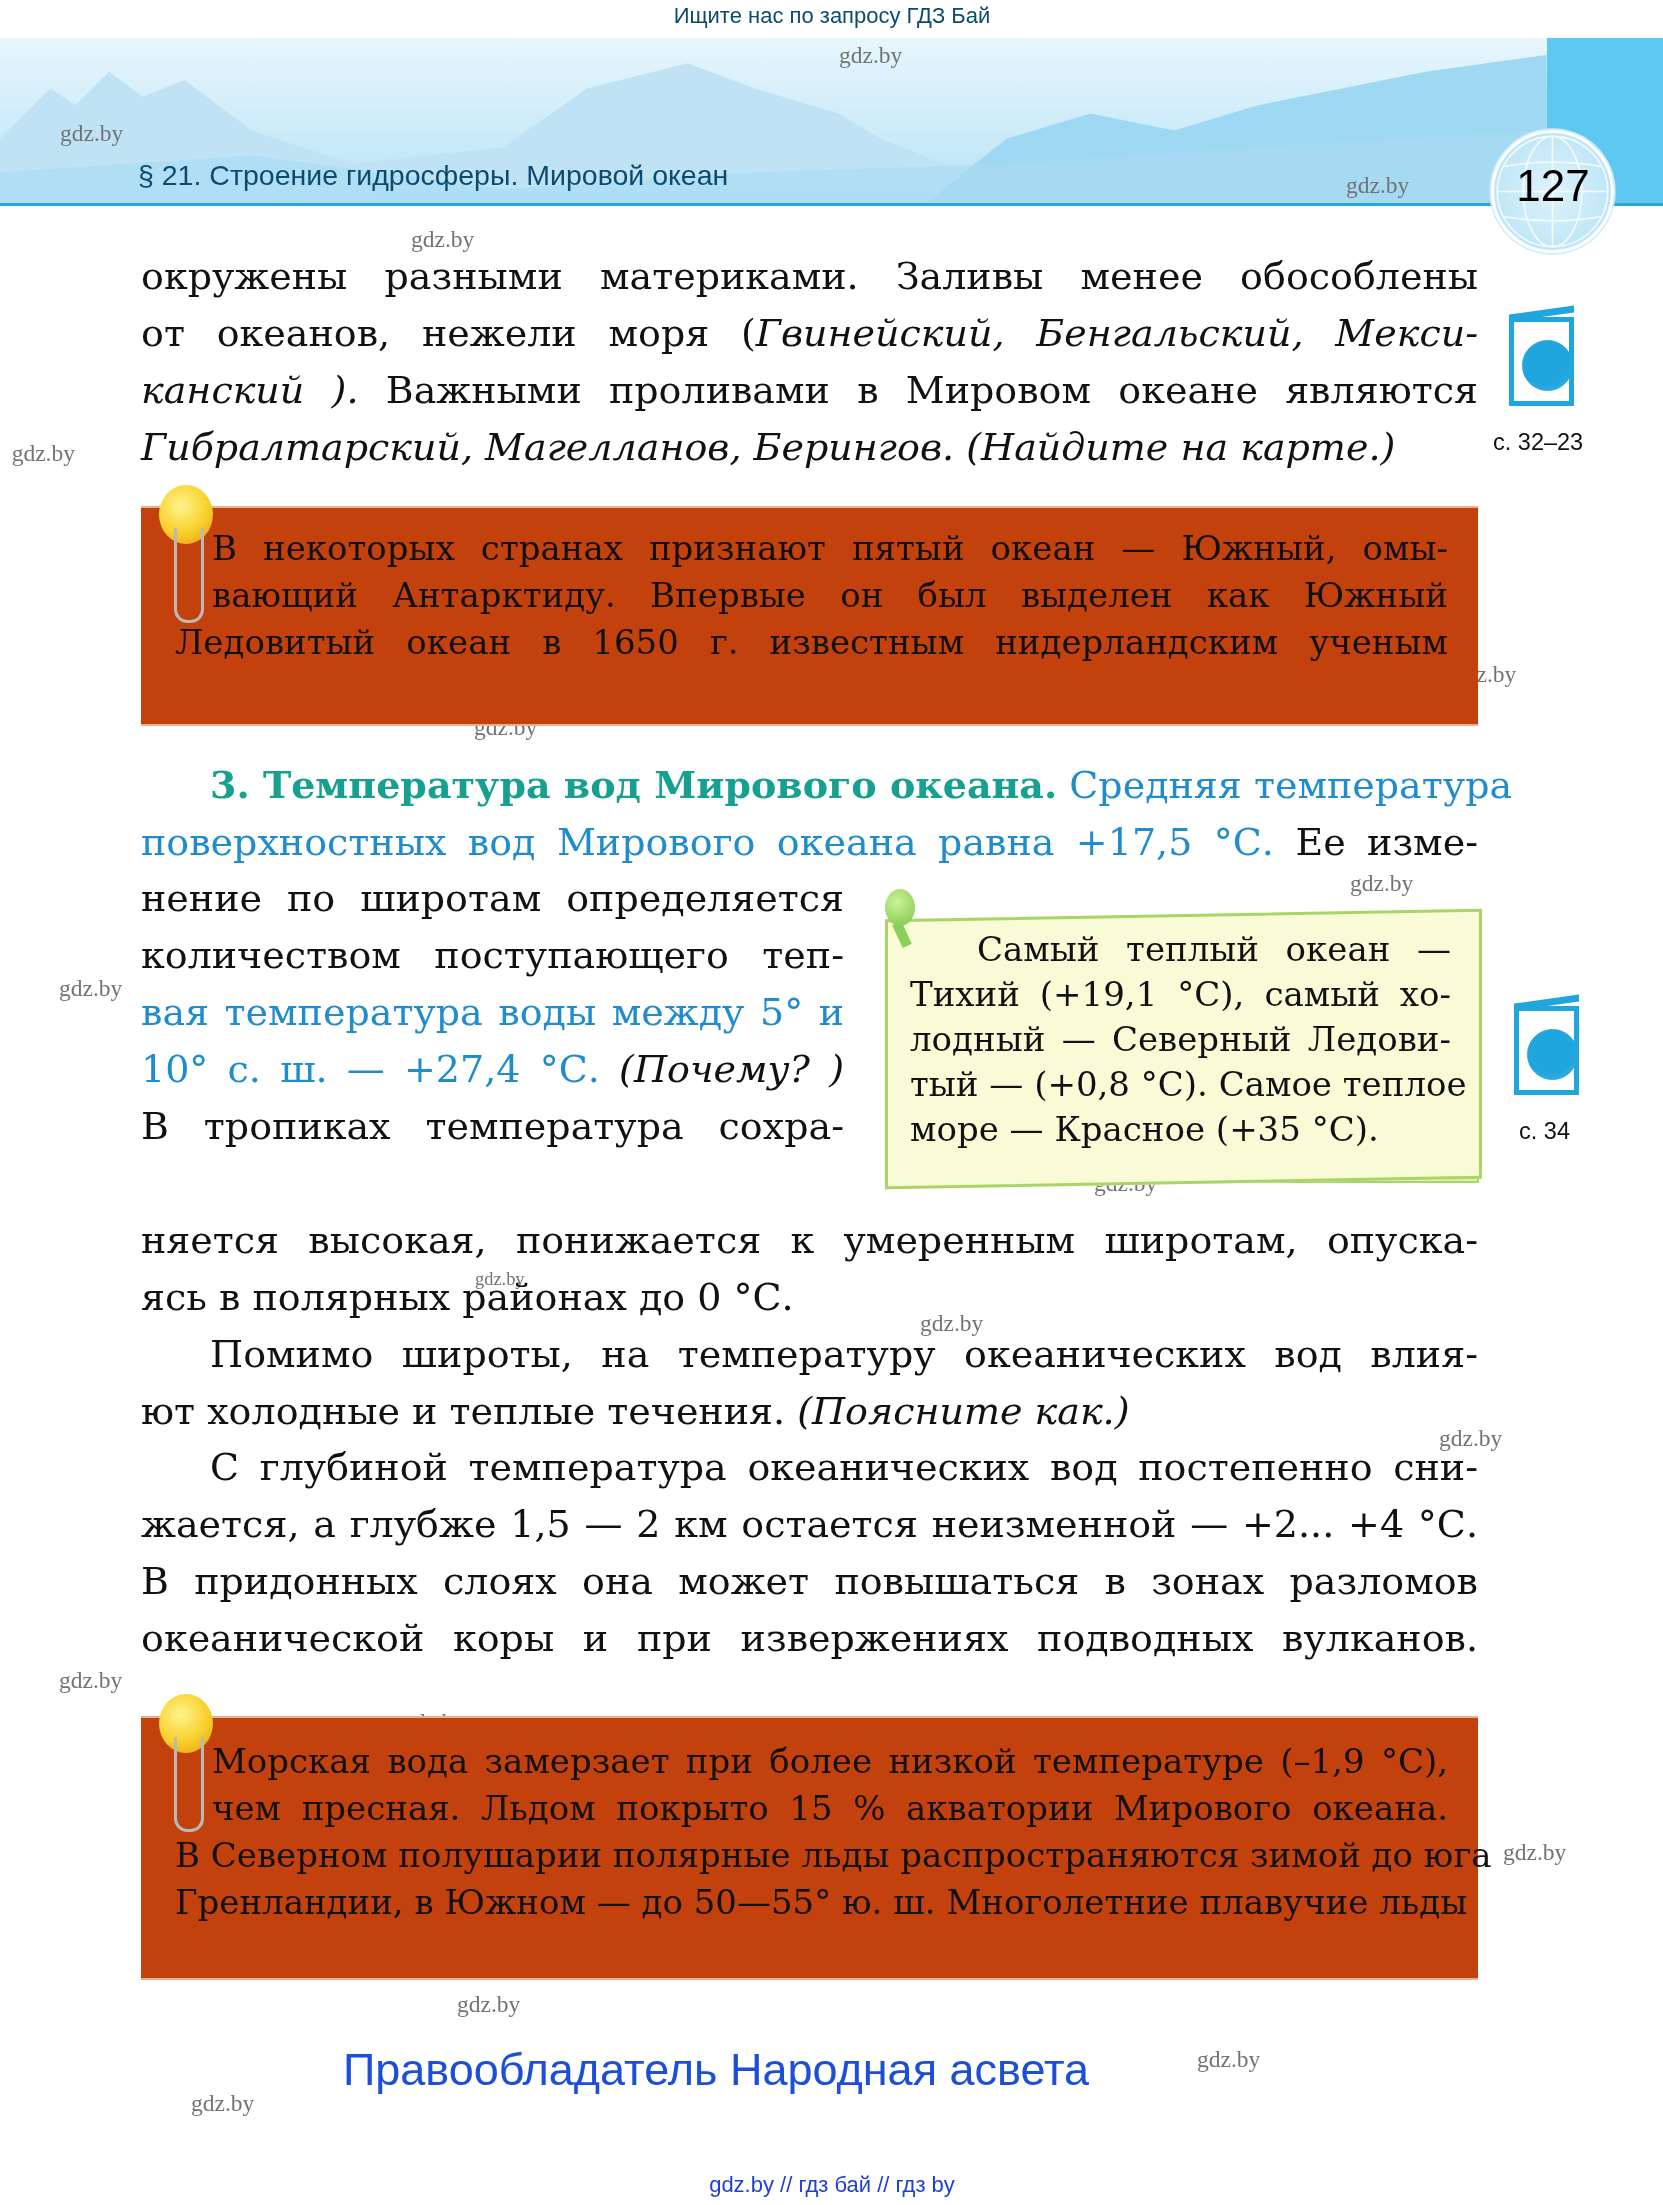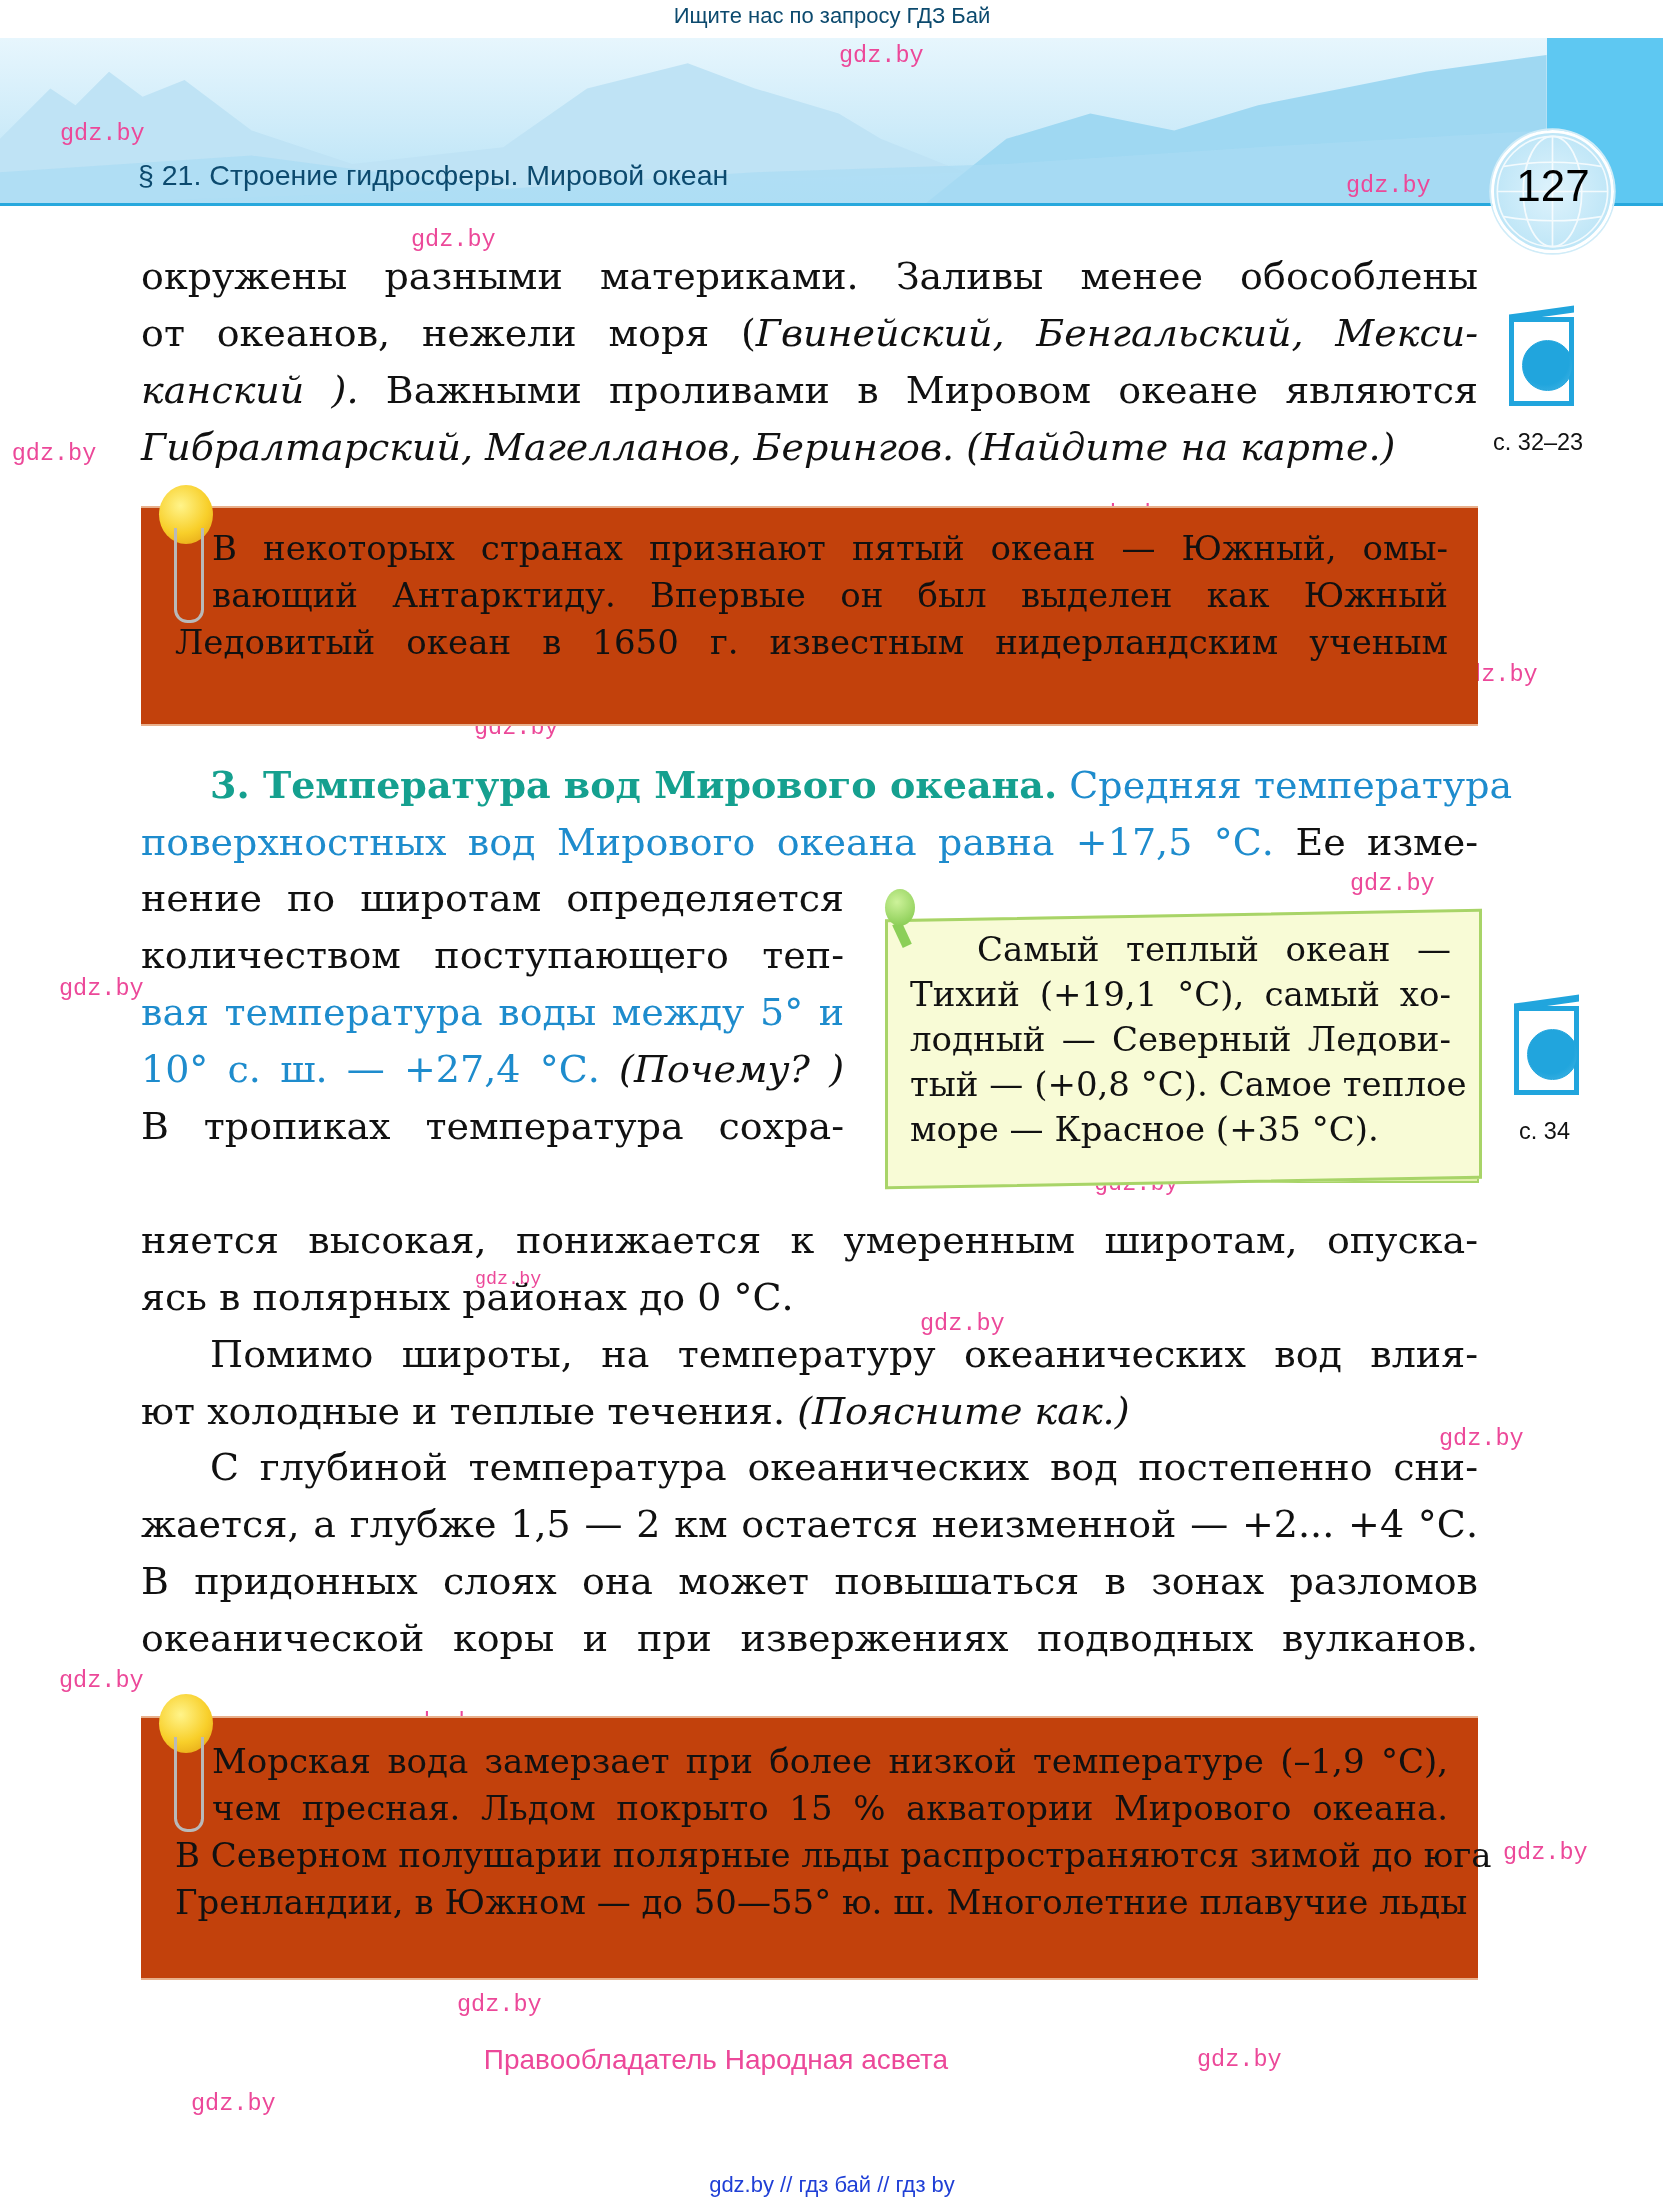--- a/index.html
+++ b/index.html
@@ -4,21 +4,21 @@
 <style>
   html, body { margin: 0; padding: 0; }
   body {
     width: 1664px; height: 2205px; position: relative; overflow: hidden;
     background: #ffffff;
     font-family: "DejaVu Serif", serif;
     color: #111;
   }
   .abs { position: absolute; }
   .sans { font-family: "Liberation Sans", sans-serif; }
-  .wm { position: absolute; font-family: Liberation Mono, monospace; font-size: 23.5px; color: #ec4899; }
+  .wm { position: absolute; font-family: Liberation Serif, serif; font-size: 23.5px; color: #737373; }
 
   
   .top-search { left: 0; width: 1664px; top: 3.4px; text-align: center; color: #0c4a6e; font-size: 22px; }
   .banner {
     left: 0; top: 38px; width: 1664px; height: 168px;
     background: linear-gradient(180deg, #e7f6fd 0%, #cdebf9 55%, #b6e2f6 100%);
     overflow: hidden;
   }
   .banner-blue { position: absolute; right: 0; top: 0; width: 117px; height: 168px; background: #5ec8f2; }
   .banner-line { left: 0; top: 203px; width: 1664px; height: 3.4px; background: #27a8dd; }
@@ -66,21 +66,21 @@
     width: 65px; height: 89px; border: 5px solid #21a5dd; background: #fff; box-sizing: border-box;
   }
   .atlas-icon .globe {
     position: absolute; left: 7.5px; top: 18.4px; width: 49px; height: 49px; border-radius: 50%;
     background: radial-gradient(circle at 45% 40%, #21a5dd 0%, #21a5dd 60%, #4ab7e5 100%);
     border: 1.7px solid #21a5dd;
   }
   .atlas-icon .cover-top { position: absolute; left: -5px; top: -11.7px; width: 65px; height: 6.7px; background: #21a5dd; transform: skewY(-8deg); }
   .atlas-label { font-family: "Liberation Sans", sans-serif; font-size: 23.5px; color: #111; }
 
-  .copyright { left: 0; top: 2044px; width: 1432px; text-align: center; color: #ec4899; font-size: 28px; font-family: "Liberation Sans", sans-serif; }
+  .copyright { left: 0; top: 2044px; width: 1432px; text-align: center; color: #1d4ed8; font-size: 45px; font-family: "Liberation Sans", sans-serif; }
   .footer-links { left: 0; top: 2172px; width: 1664px; text-align: center; color: #1f3fd6; font-size: 22px; font-family: "Liberation Sans", sans-serif; }
 </style>
 </head>
 <body>
 
 <div class="abs top-search sans">Ищите нас по запросу ГДЗ Бай</div>
 
 <div class="abs banner">
   <svg width="1664" height="168" style="position:absolute;left:0;top:0" viewBox="0 0 1984 200">
     <path d="M0 120 L60 60 L90 80 L130 40 L170 70 L220 50 L300 110 L420 150 L600 130 L700 60 L820 30 L900 60 L1000 90 L1050 120 L1150 160 L0 200 Z" fill="#bfe3f5"></path>

